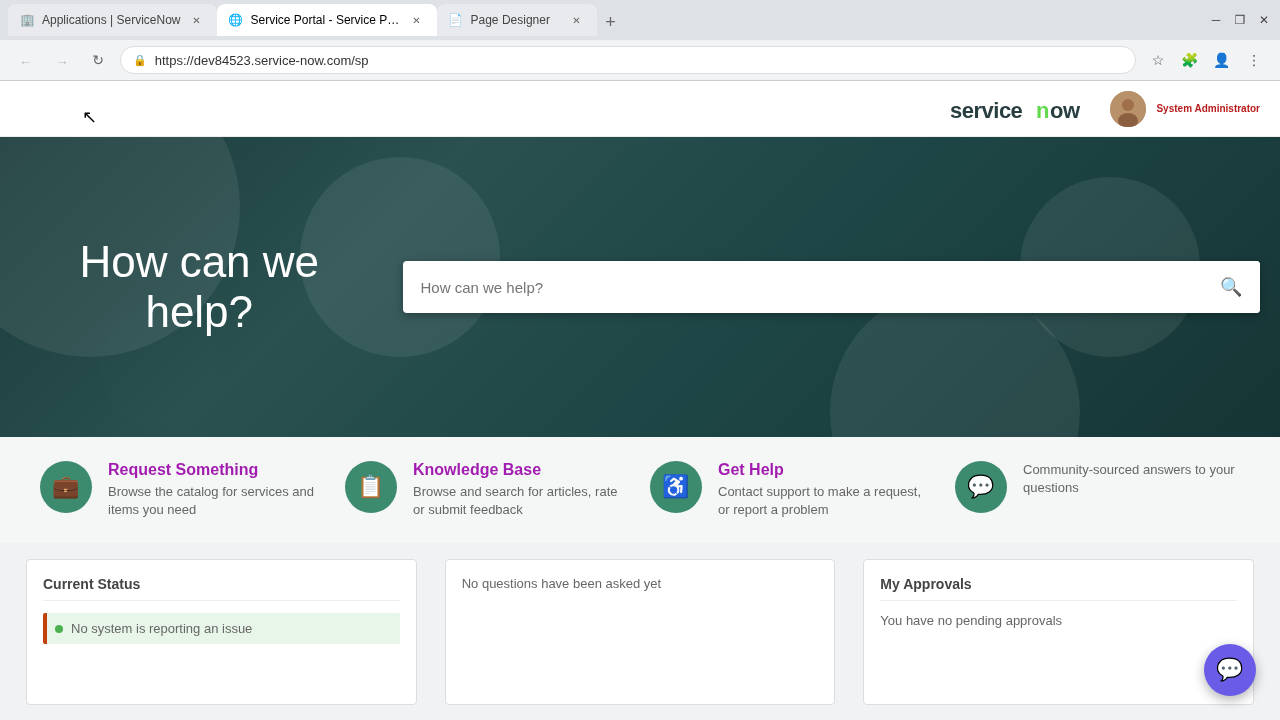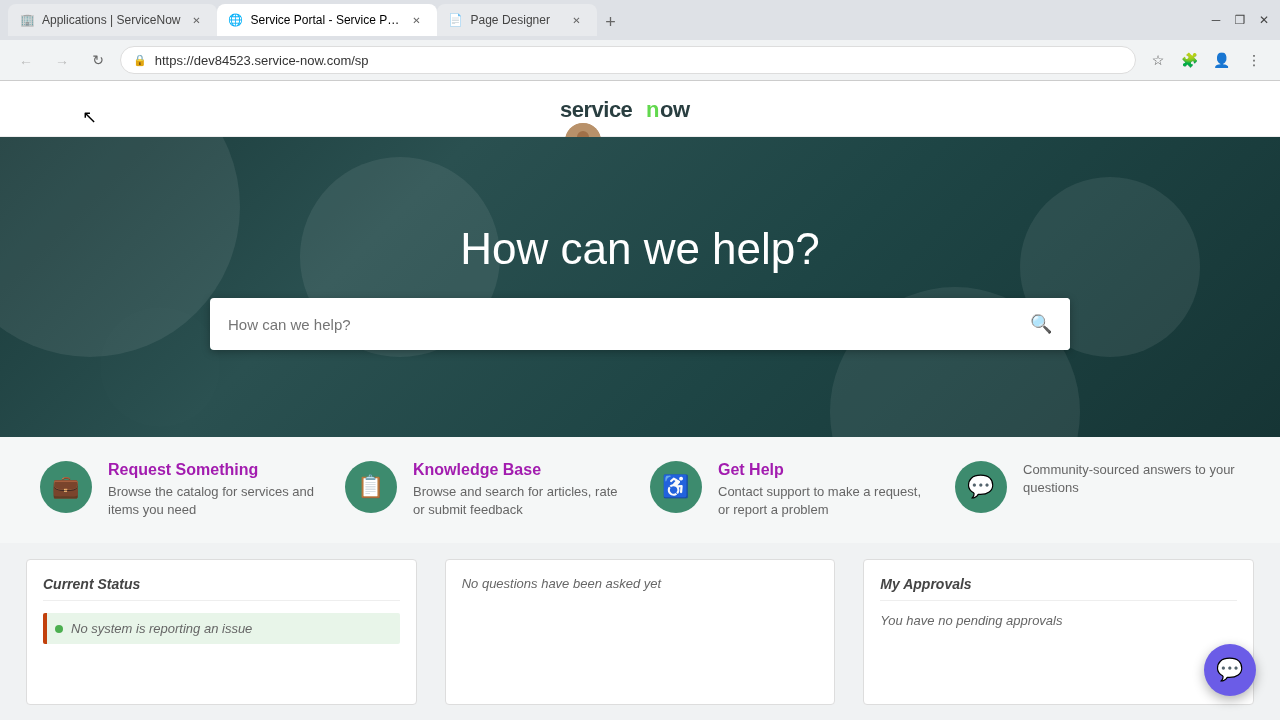--- a/index.html
+++ b/index.html
@@ -152,24 +152,23 @@
       display: flex;
       flex-direction: column;
     }
 
     
     .sn-header {
       background: #fff;
       padding: 12px 20px;
       display: flex;
       align-items: center;
-      justify-content: flex-start;
+      justify-content: flex-end;
       border-bottom: 1px solid #eee;
       height: 56px;
-      flex-direction: column;
     }
     .sn-logo {
       display: flex;
       align-items: center;
       font-size: 22px;
       font-weight: bold;
       color: #293e40;
       letter-spacing: -0.5px;
     }
     .sn-user {
@@ -211,21 +210,21 @@
     
     .hero-circle {
       position: absolute;
       border-radius: 50%;
       background: rgba(255,255,255,0.08);
     }
     .hero-content {
       position: relative;
       z-index: 1;
       display: flex;
-      flex-direction: column;
+      flex-direction: row;
       align-items: center;
       gap: 24px;
       padding: 0 20px;
       width: 100%;
     }
     .hero-title {
       font-size: 44px;
       font-weight: 300;
       color: #fff;
       text-align: center;
@@ -302,21 +301,20 @@
       line-height: 1.4;
     }
 
     
     .cards-section {
       display: flex;
       gap: 16px;
       background: #f0f2f3;
       padding: 16px 20px;
       flex: 1;
-      font-style: italic;
     }
     .card {
       background: #fff;
       border: 1px solid #ddd;
       border-radius: 4px;
       flex: 1;
       padding: 16px;
       margin: 0 6px;
     }
     .card-title {

